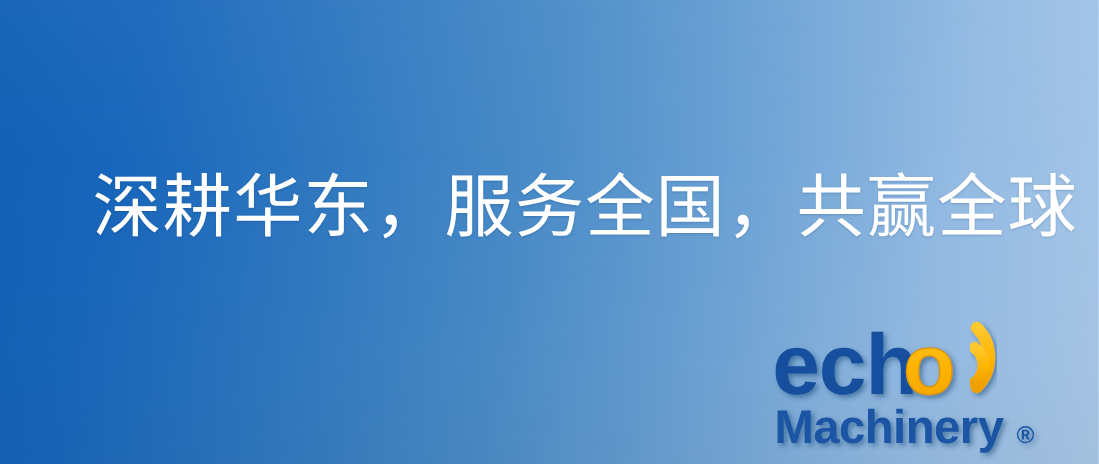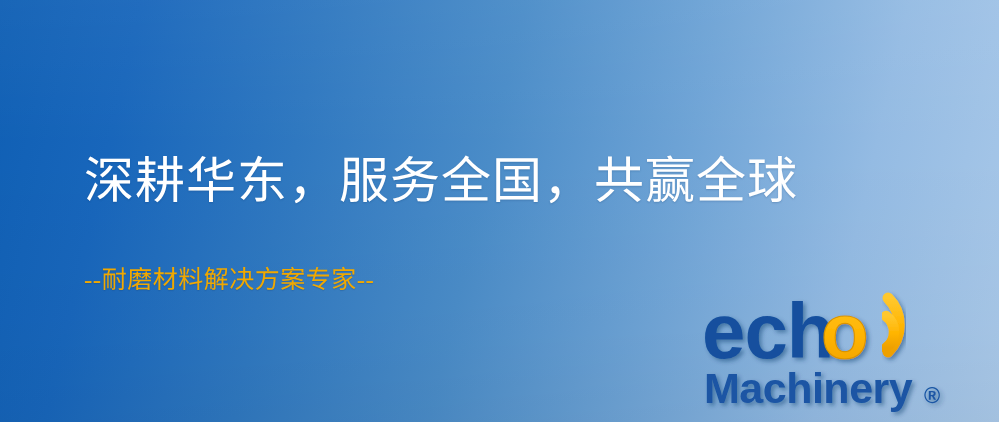--- a/index.html
+++ b/index.html
@@ -42,21 +42,21 @@
   }
 
   
   .headline {
     position: absolute;
     left: 84px;
     top: 152px;
     margin: 0;
     font-family: "Liberation Serif", "DejaVu Serif", serif;
     font-weight: 400;
-    font-size: 50px;
+    font-size: 63px;
     line-height: 1.18;
     letter-spacing: 1px;
     color: #ffffff;
     white-space: nowrap;
     text-shadow: 0 1px 2px rgba(10,50,100,0.22);
   }
 
   
   .subtitle {
     position: absolute;
@@ -90,21 +90,20 @@
 </style>
 </head>
 <body>
 
 <div id="banner">
 
   <div id="banner-sheen"></div>
 
   <h1 class="headline">深耕华东，服务全国，共赢全球</h1>
 
-  <p class="subtitle">--耐磨材料解决方案专家--</p>
 
   <div id="logo">
     <svg viewBox="0 0 248 126" xmlns="http://www.w3.org/2000/svg" aria-hidden="true">
       <defs>
         <filter id="dropshadow" x="-30%" y="-30%" width="180%" height="180%">
           <feDropShadow dx="2.5" dy="2.5" stdDeviation="2.2" flood-color="#0a3566" flood-opacity="0.45"></feDropShadow>
         </filter>
         <linearGradient id="goldGrad" x1="0" y1="0" x2="0" y2="1">
           <stop offset="0%" stop-color="#ffc82e"></stop>
           <stop offset="55%" stop-color="#ffb400"></stop>

